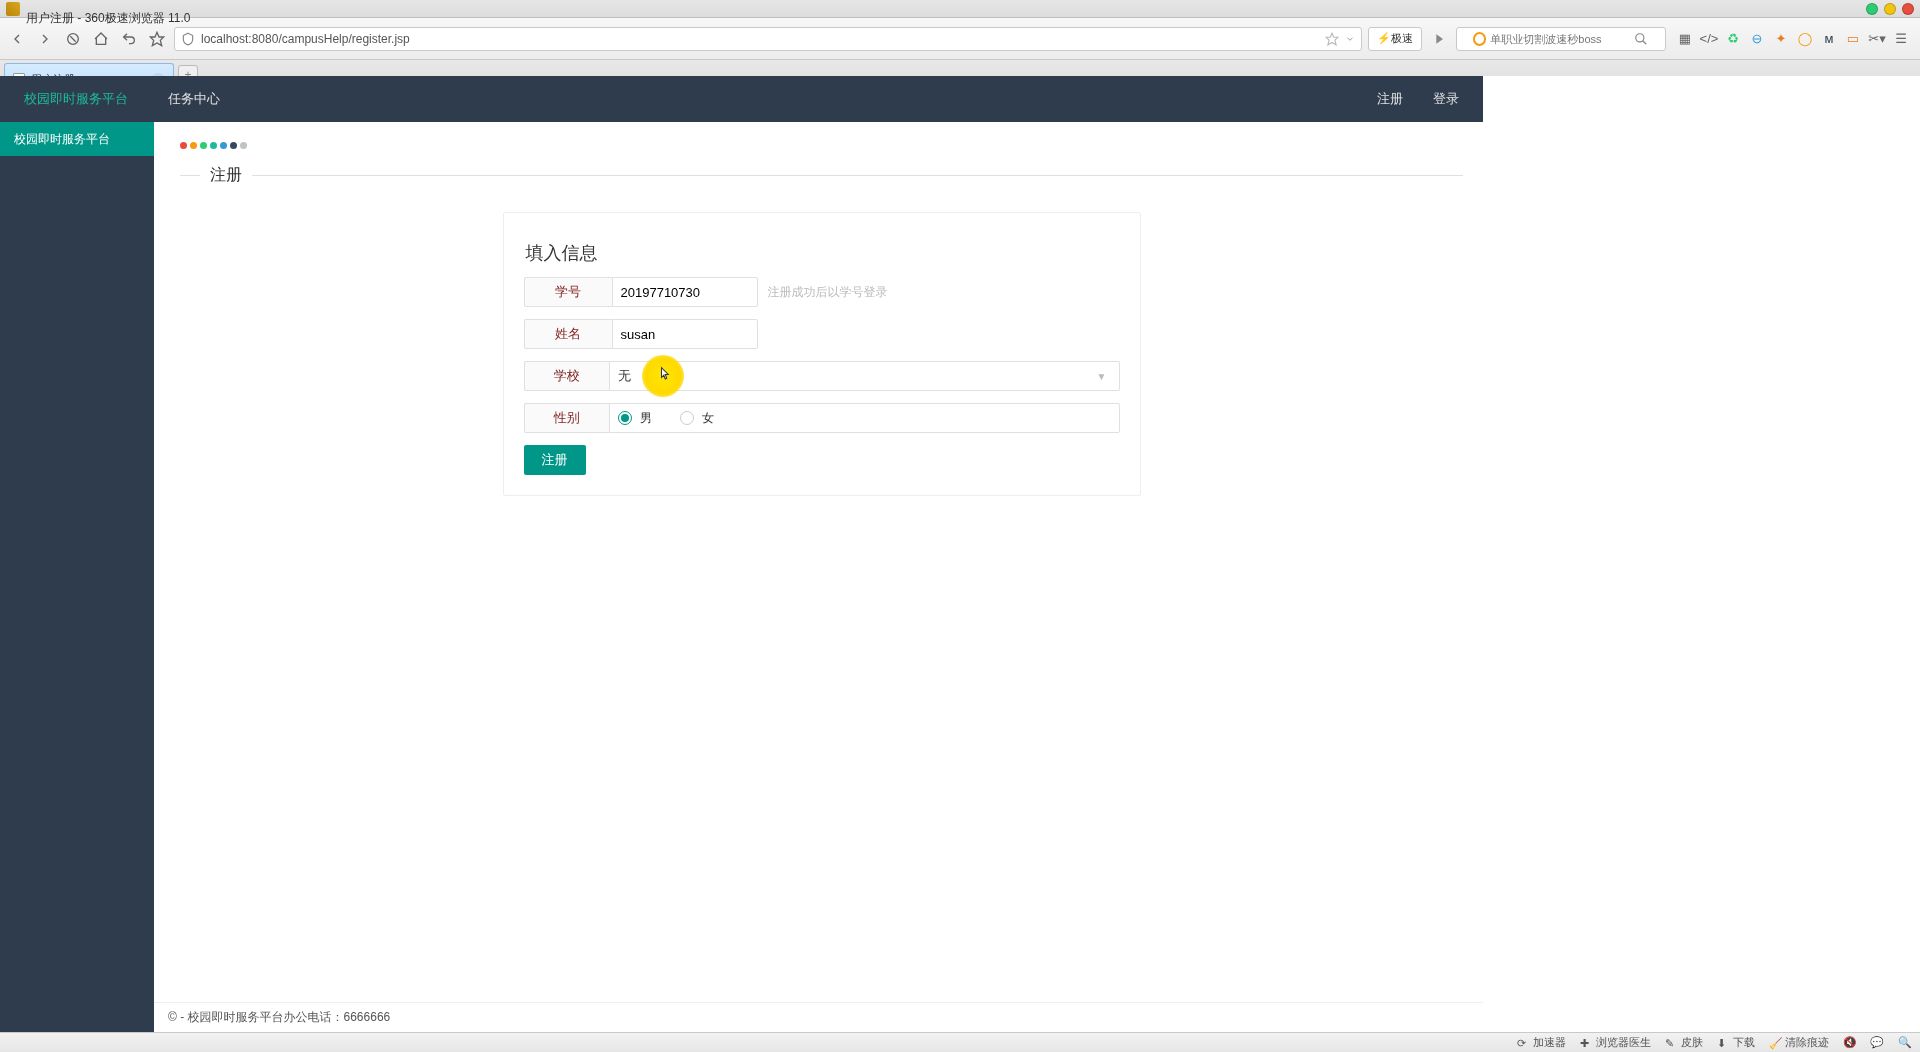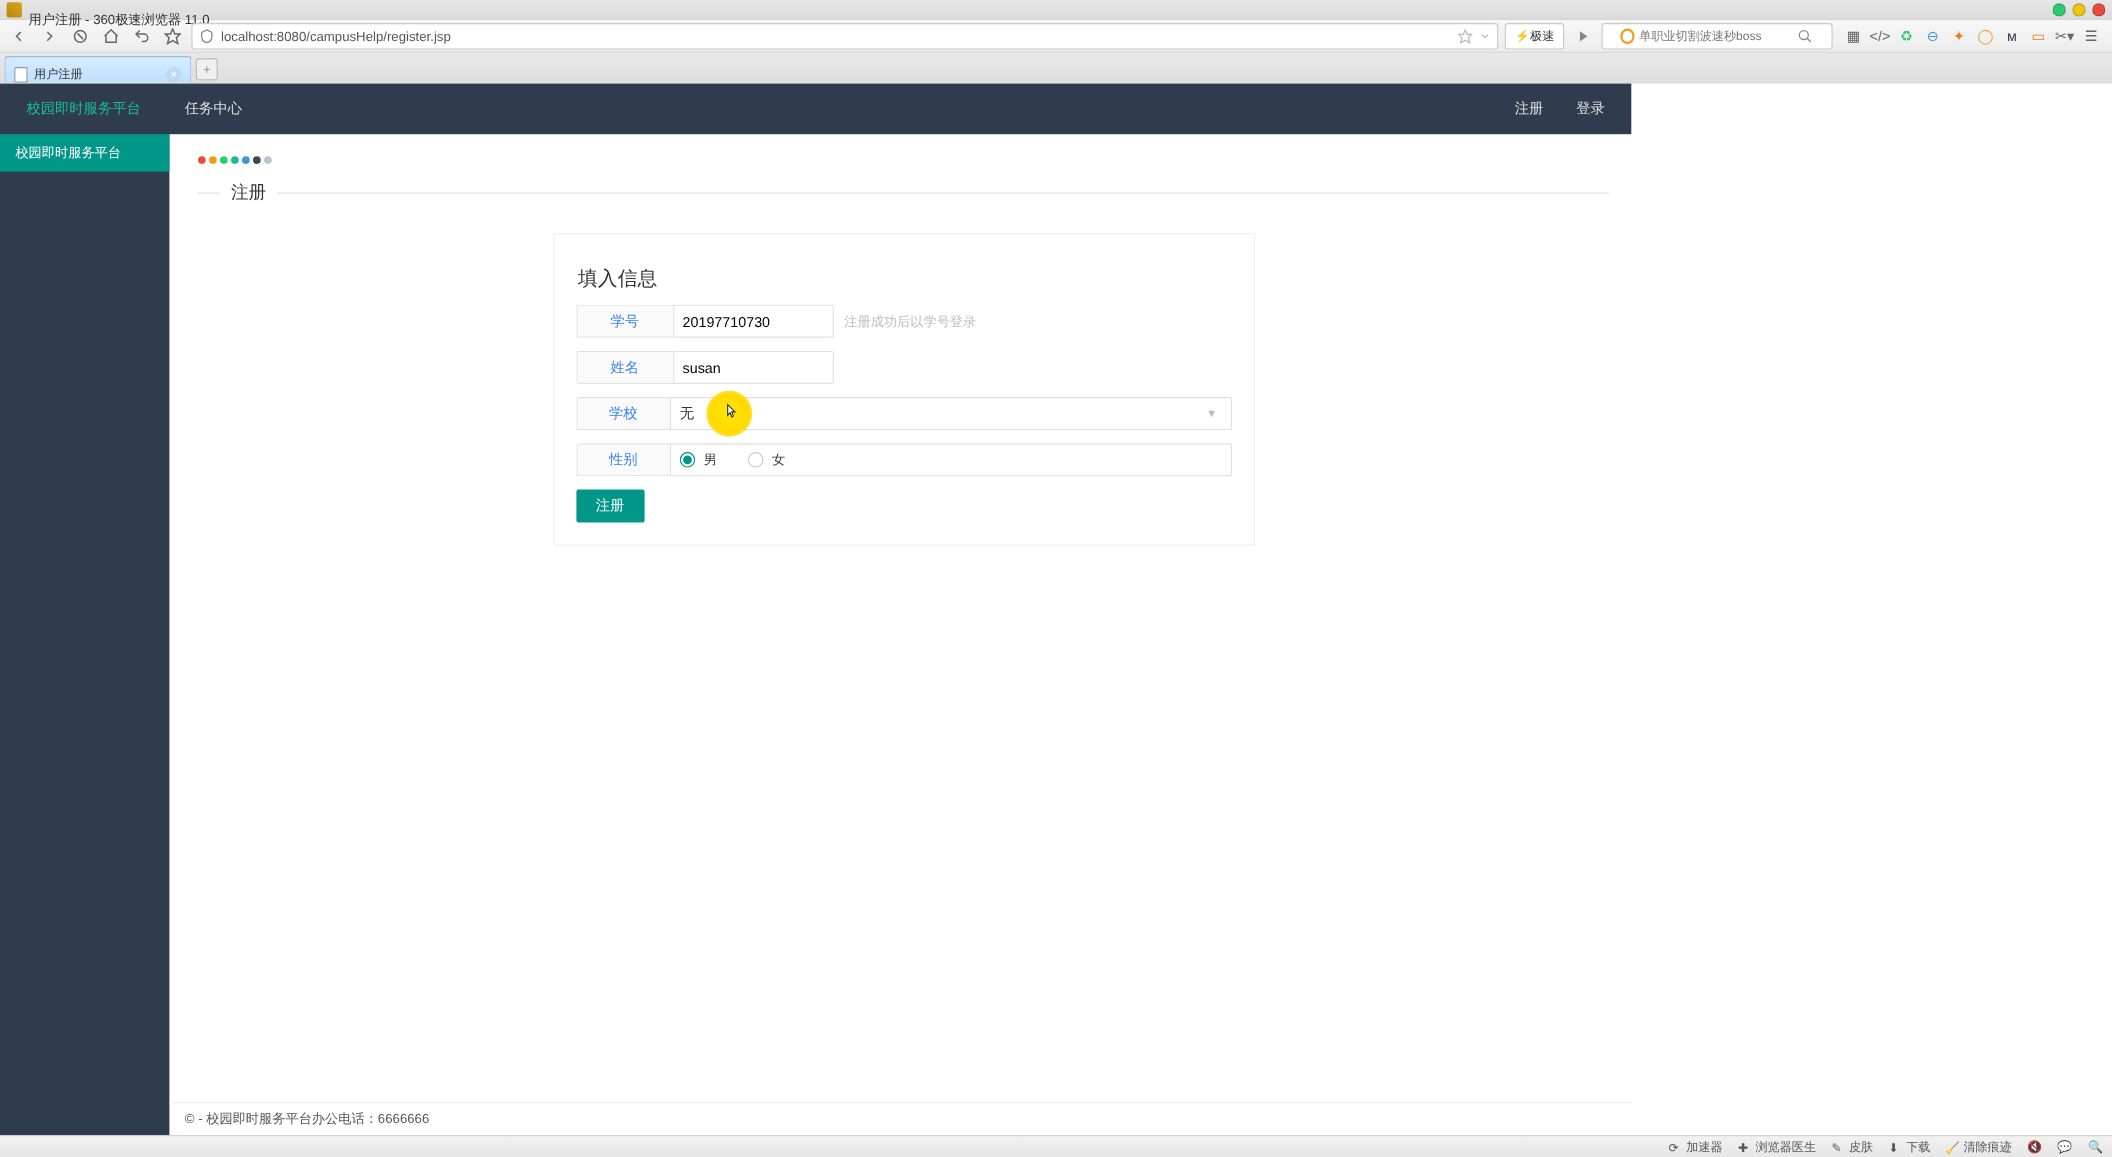--- a/index.html
+++ b/index.html
@@ -6,21 +6,21 @@
 body { font-family: "Microsoft YaHei", Arial, sans-serif; font-size: 12px; color: #333; background: #fff; overflow: hidden; width: 1920px; height: 1052px; position: relative; }
 
 
 .os-titlebar { height: 18px; background: linear-gradient(#e6e6e6,#dcdcdc); display: flex; align-items: center; padding: 0 6px; border-bottom: 1px solid #bfbfbf; }
 .os-titlebar .app-icon { width: 14px; height: 14px; background: linear-gradient(45deg,#b8860b,#daa520); border-radius: 2px; margin-right: 6px; }
 .os-titlebar .title { flex: 1; margin-top: 20px; }
 .os-ctrl { width: 12px; height: 12px; border-radius: 50%; margin-left: 6px; border: 1px solid rgba(0,0,0,.2); }
 .os-min{background:#2ecc71}.os-max{background:#f1c40f}.os-close{background:#e74c3c}
 
 
-.browser-nav { height: 30px; background: linear-gradient(#f7f7f7,#ececec); border-bottom: 1px solid #c9c9c9; display: flex; align-items: center; padding: 0 6px; gap: 6px; }
+.browser-nav { height: 42px; background: linear-gradient(#f7f7f7,#ececec); border-bottom: 1px solid #c9c9c9; display: flex; align-items: center; padding: 0 6px; gap: 6px; }
 .nav-btn { width: 22px; height: 22px; display: flex; align-items: center; justify-content: center; color: #666; border-radius: 3px; cursor: pointer; }
 .nav-btn svg { width: 16px; height: 16px; }
 .addr-wrap { flex: 1; display: flex; align-items: center; height: 24px; background: #fff; border: 1px solid #c9c9c9; border-radius: 3px; padding: 0 6px; gap: 6px; }
 .addr-wrap input { flex: 1; border: none; outline: none; font-size: 12px; color: #555; background: transparent; }
 .speed-badge { display: flex; align-items: center; gap: 4px; padding: 0 8px; height: 24px; border: 1px solid #c9c9c9; border-radius: 3px; background: #fff; color: #333; font-size: 11px; cursor: pointer; }
 .search-wrap { width: 210px; display: flex; align-items: center; height: 24px; background: #fff; border: 1px solid #c9c9c9; border-radius: 3px; padding: 0 16px; }
 .search-wrap .o-icon { width: 14px; height: 14px; border: 2px solid #f39c12; border-radius: 50%; margin-right: 4px; }
 .search-wrap input { flex: 1; border: none; outline: none; font-size: 11px; color: #888; background: transparent; }
 .search-btn { width: 18px; height: 18px; display: flex; align-items: center; justify-content: center; color: #888; cursor: pointer; }
 .tool-icons { display: flex; gap: 6px; align-items: center; padding: 0 4px; }
@@ -54,21 +54,21 @@
 .main { flex: 1; padding: 20px 20px 0 26px; position: relative; }
 .dots { display: flex; gap: 3px; margin-bottom: 26px; }
 .dots span { width: 7px; height: 7px; border-radius: 50%; }
 .legend { border-top: 1px solid #e0e0e0; position: relative; padding-top: 0; }
 .legend-title { position: absolute; top: -11px; left: 20px; background: #fff; padding: 0 10px; font-size: 16px; color: #333; }
 
 .panel { margin: 36px auto 0; width: 638px; background: #fff; border: 1px solid #eee; padding: 16px 20px 20px; border-radius: 2px; }
 .panel-title { font-size: 18px; color: #333; padding: 12px 0 12px 2px; }
 
 .form-row { display: flex; align-items: center; margin-bottom: 12px; }
-.fld-label { width: 88px; height: 30px; border: 1px solid #e0e0e0; border-right: none; background: #fafafa; display: flex; align-items: center; justify-content: center; font-size: 13px; color: #3b82f6; border-radius: 2px 0 0 2px; }
+.fld-label { width: 88px; height: 30px; border: 1px solid #e0e0e0; border-right: none; background: #fafafa; display: flex; align-items: center; justify-content: center; font-size: 13px; color: #7f1d1d; border-radius: 2px 0 0 2px; }
 .fld-input { width: 146px; height: 30px; border: 1px solid #e0e0e0; padding: 0 8px; font-size: 13px; outline: none; border-radius: 0 2px 2px 0; }
 .fld-input.wide { width: 526px; display: flex; align-items: center; justify-content: space-between; cursor: pointer; position: relative; }
 .hint { margin-left: 10px; font-size: 12px; color: #bbb; }
 .select-arrow { color: #bbb; font-size: 10px; margin-right: 4px; }
 .radio-wrap { width: 526px; height: 30px; border: 1px solid #e0e0e0; display: flex; align-items: center; padding: 0 8px; gap: 28px; border-radius: 0 2px 2px 0; }
 .radio { display: flex; align-items: center; gap: 8px; cursor: pointer; }
 .radio-dot { width: 14px; height: 14px; border: 1px solid #009688; border-radius: 50%; display: flex; align-items: center; justify-content: center; }
 .radio-dot.checked::after { content: ""; width: 8px; height: 8px; background: #009688; border-radius: 50%; }
 .radio-dot.unchecked { border-color: #ccc; }
 .submit-btn { height: 30px; padding: 0 18px; background: #009688; color: #fff; border: none; font-size: 13px; cursor: pointer; border-radius: 2px; }

